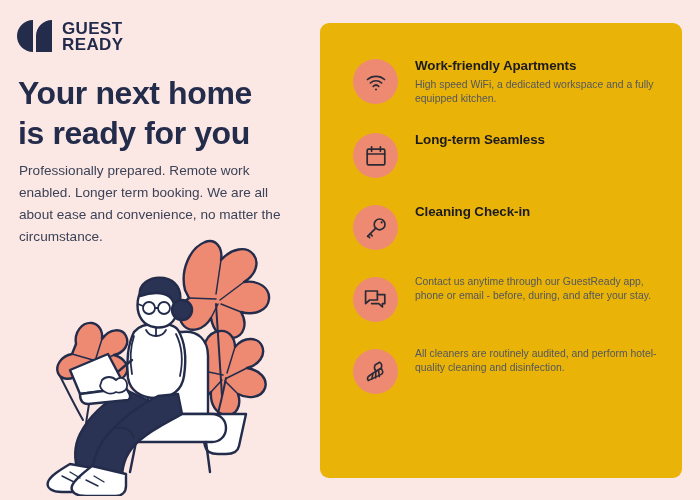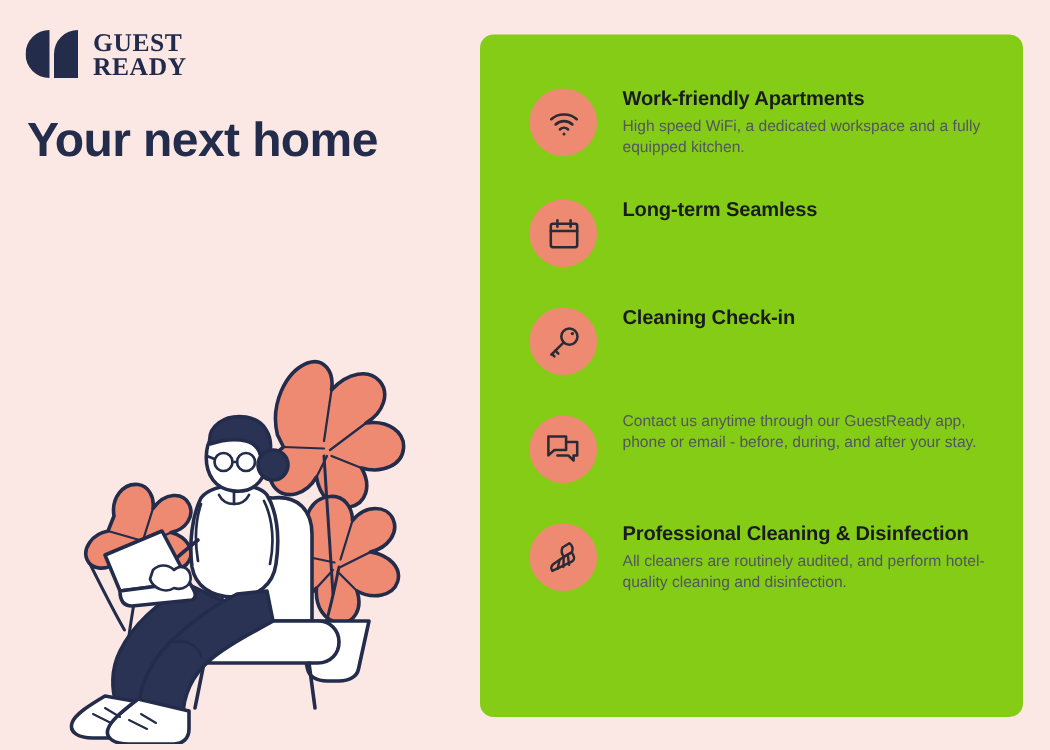--- a/index.html
+++ b/index.html
@@ -21,21 +21,20 @@
     left: 17px; top: 19px;
     display: flex; align-items: center; gap: 9px;
   }
   .logo-mark { width: 36px; height: 36px; display: block; }
   .logo-text {
     color: #232b4d;
     font-weight: bold;
     font-size: 17px;
     line-height: 16px;
     letter-spacing: 0.4px;
-    font-family: Liberation Serif, serif;
   }
   .logo-text span { display: block; }
 
   .headline {
     position: absolute;
     left: 18px; top: 73px;
     width: 292px;
     color: #242c4b;
     font-size: 32px;
     line-height: 40px;
@@ -56,21 +55,21 @@
     position: absolute;
     left: 30px; top: 228px;
     width: 285px; height: 268px;
   }
 
   
   .card {
     position: absolute;
     left: 320px; top: 23px;
     width: 362px; height: 455px;
-    background: #84cc16;
+    background: #eab308;
     border-radius: 9px;
   }
   .features {
     position: absolute;
     left: 0; top: 0;
     width: 100%; height: 100%;
     padding: 33px 14px 0 33px;
     display: flex; flex-direction: column;
   }
   .feature {
@@ -125,22 +124,24 @@
       </svg>
     </span>
     <span class="logo-text">
       <span>GUEST</span>
       <span>READY</span>
     </span>
   </div>
 
   <h1 class="headline">
     <span>Your next home</span><br>
+    <span>is ready for you</span>
   </h1>
 
+  <p class="subhead">Professionally prepared. Remote work enabled. Longer term booking. We are all about ease and convenience, no matter the circumstance.</p>
 
   <div class="illo">
     <svg viewBox="0 0 285 268" xmlns="http://www.w3.org/2000/svg" fill="none" stroke="#242c4b" stroke-width="2.4" stroke-linecap="round" stroke-linejoin="round">
 
       <g>
 
         <path d="M155 62 C150 42 160 20 175 14 C186 10 193 20 191 32 C202 20 216 18 223 26 C230 34 226 47 214 54
                  C229 52 240 60 239 71 C238 82 225 88 211 84 C218 96 214 108 203 110 C192 112 183 103 181 90
                  C174 102 161 105 154 98 C147 91 149 77 159 70 Z" fill="#ef8a72" stroke="#242c4b"></path>
         <path d="M191 32 L186 66 M214 54 L190 72 M211 84 L191 76 M181 90 L188 76 M159 70 L186 71" stroke="#242c4b" stroke-width="1.5" fill="none"></path>
@@ -280,19 +281,18 @@
 
     <div class="feature">
       <div class="fi-circle">
         <svg width="25" height="25" viewBox="0 0 25 25" fill="none" stroke="#2b2b35" stroke-width="1.6" stroke-linecap="round" stroke-linejoin="round">
           <path d="M16.6 3.2 C18.6 4.6 19.2 6.8 18.2 9.2 L13.0 12.2 C11.4 10.4 11.0 8.2 12.0 6.0 Z"></path>
           <path d="M13.0 12.2 L6.0 17.0 C4.4 18.2 4.0 20.2 5.2 21.6 L18.2 15.4 C19.6 14.6 20.2 13.0 19.4 11.6 L18.2 9.2 Z"></path>
           <path d="M10.0 14.4 L8.8 20.2 M12.8 13.0 L12.6 19.0 M15.6 11.6 L16.4 17.6"></path>
         </svg>
       </div>
       <div class="fi-text">
-        <div class="fi-title">Professional Cleaning &amp; Disinfection</div>
         <div class="fi-desc">All cleaners are routinely audited, and perform hotel-quality cleaning and disinfection.</div>
       </div>
     </div>
 
   </div>
 </div>
 
 </body></html>

